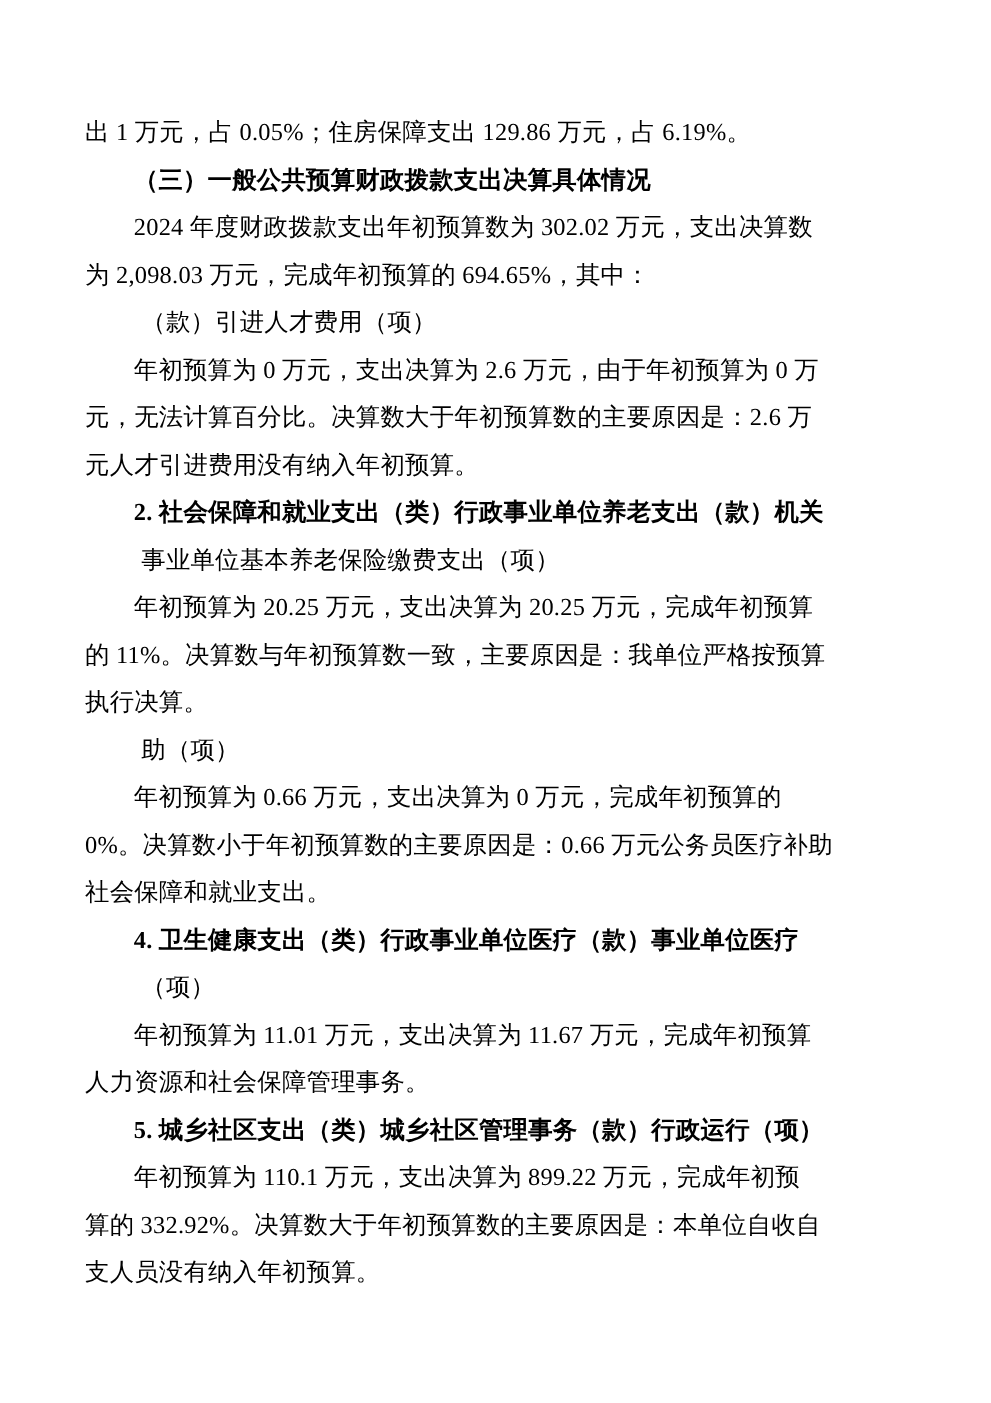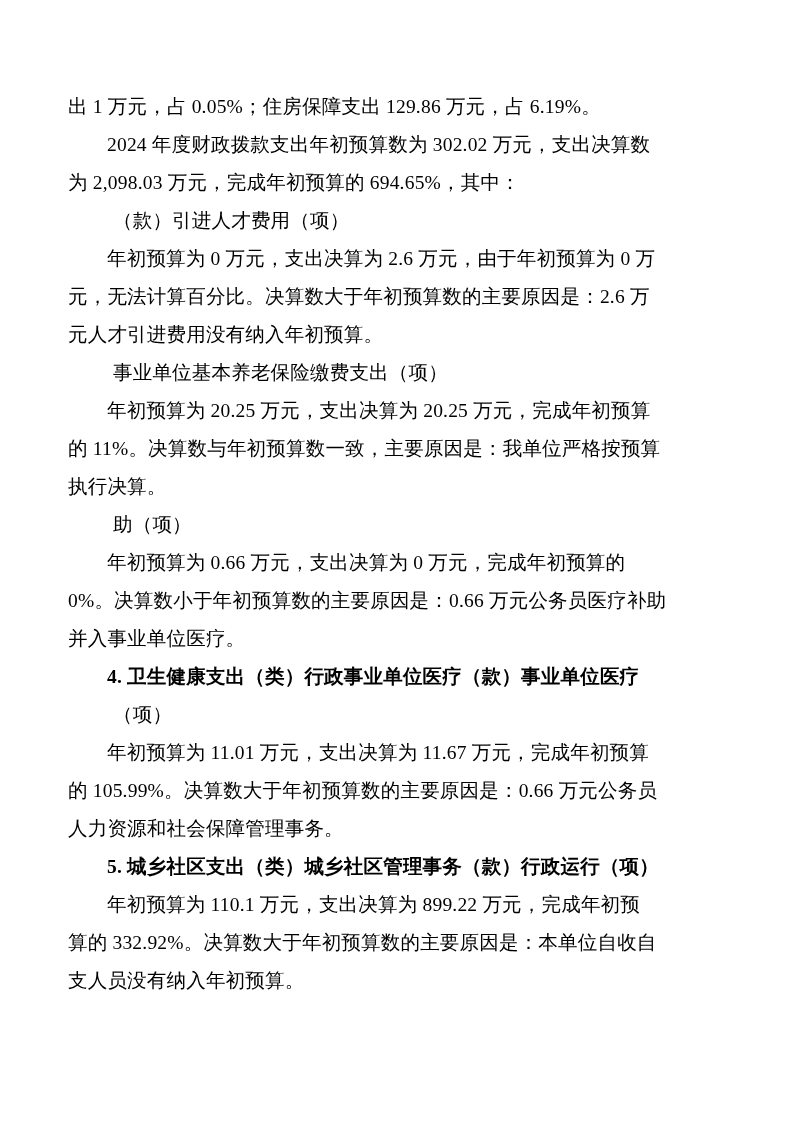--- a/index.html
+++ b/index.html
@@ -49,38 +49,39 @@
     text-indent: 0;
     letter-spacing: 0.2px;
   }
 </style>
 </head>
 <body>
 
 <div class="page">
   <div class="doc-body">
     <p class="cont">出 1 万元，占 0.05%；住房保障支出 129.86 万元，占 6.19%。</p>
+    <p class="heading">（三）一般公共预算财政拨款支出决算具体情况</p>
     <p class="para">2024 年度财政拨款支出年初预算数为 302.02 万元，支出决算数</p>
     <p class="cont">为 2,098.03 万元，完成年初预算的 694.65%，其中：</p>
     <p class="heading-flush">（款）引进人才费用（项）</p>
     <p class="para">年初预算为 0 万元，支出决算为 2.6 万元，由于年初预算为 0 万</p>
     <p class="cont">元，无法计算百分比。决算数大于年初预算数的主要原因是：2.6 万</p>
     <p class="cont">元人才引进费用没有纳入年初预算。</p>
+    <p class="heading">2. 社会保障和就业支出（类）行政事业单位养老支出（款）机关</p>
     <p class="heading-flush">事业单位基本养老保险缴费支出（项）</p>
     <p class="para">年初预算为 20.25 万元，支出决算为 20.25 万元，完成年初预算</p>
     <p class="cont">的 11%。决算数与年初预算数一致，主要原因是：我单位严格按预算</p>
     <p class="cont">执行决算。</p>
     <p class="heading-flush">助（项）</p>
     <p class="para">年初预算为 0.66 万元，支出决算为 0 万元，完成年初预算的</p>
     <p class="cont">0%。决算数小于年初预算数的主要原因是：0.66 万元公务员医疗补助</p>
-    <p class="cont">并入事业单位医疗。</p>
+    <p class="cont">社会保障和就业支出。</p>
     <p class="heading">4. 卫生健康支出（类）行政事业单位医疗（款）事业单位医疗</p>
     <p class="heading-flush">（项）</p>
     <p class="para">年初预算为 11.01 万元，支出决算为 11.67 万元，完成年初预算</p>
-    <p class="cont">的 105.99%。决算数大于年初预算数的主要原因是：0.66 万元公务员</p>
     <p class="cont">人力资源和社会保障管理事务。</p>
     <p class="heading">5. 城乡社区支出（类）城乡社区管理事务（款）行政运行（项）</p>
     <p class="para">年初预算为 110.1 万元，支出决算为 899.22 万元，完成年初预</p>
     <p class="cont">算的 332.92%。决算数大于年初预算数的主要原因是：本单位自收自</p>
     <p class="cont">支人员没有纳入年初预算。</p>
 
   </div>
 </div>
 
 </body></html>

